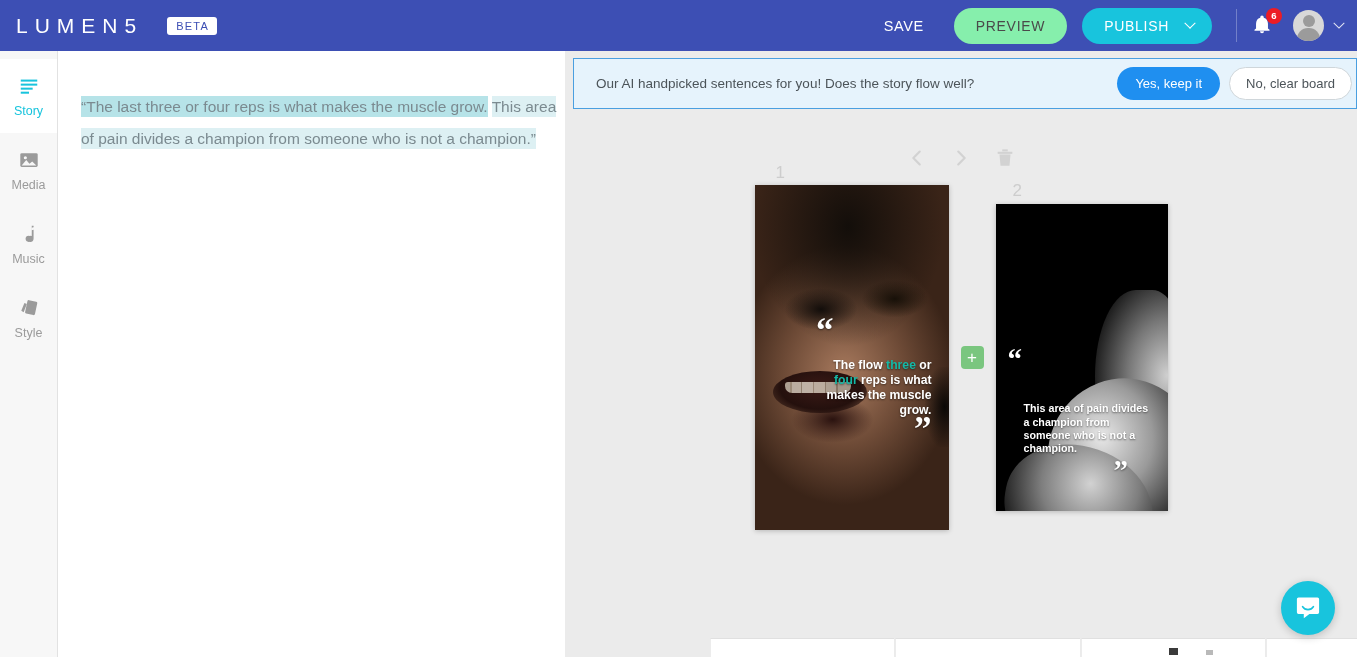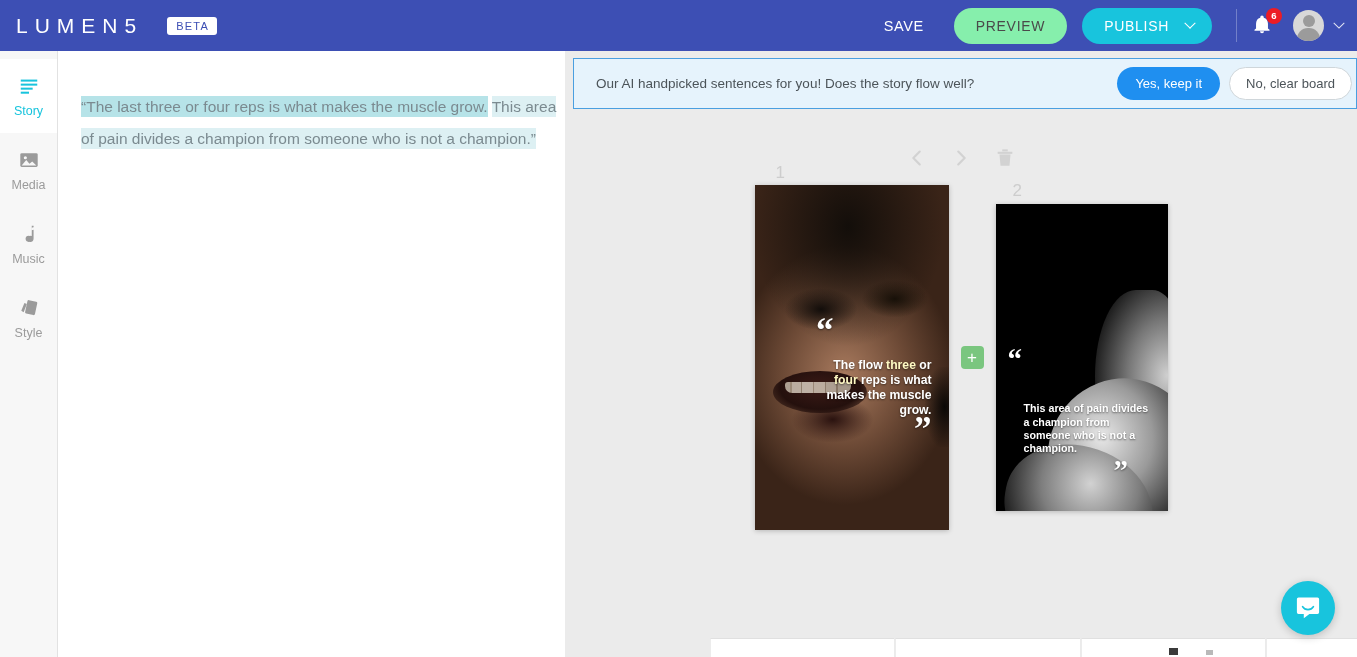--- a/index.html
+++ b/index.html
@@ -317,21 +317,21 @@
     font-family: "Liberation Serif", serif;
     font-weight: bold;
     color: #ffffff;
     line-height: 1;
     text-shadow: 0 1px 2px rgba(0,0,0,0.5);
   }
   .q1-open  { font-size: 35px; right: 115px; bottom: 182px; }
   .q1-close { font-size: 35px; right: 17px;  bottom: 83px; }
   .q2-open  { font-size: 29px; left: 12px;   bottom: 137px; }
   .q2-close { font-size: 29px; left: 118px;  bottom: 26px; }
-  .accent { color: #fef9c3; }
+  .accent { color: #14b8a6; }
 
   .add-btn {
     width: 23px; height: 23px;
     background: #7ac67f;
     border-radius: 4px;
     border: none;
     color: #ffffff;
     font-size: 17px;
     line-height: 1;
     display: flex; align-items: center; justify-content: center;

